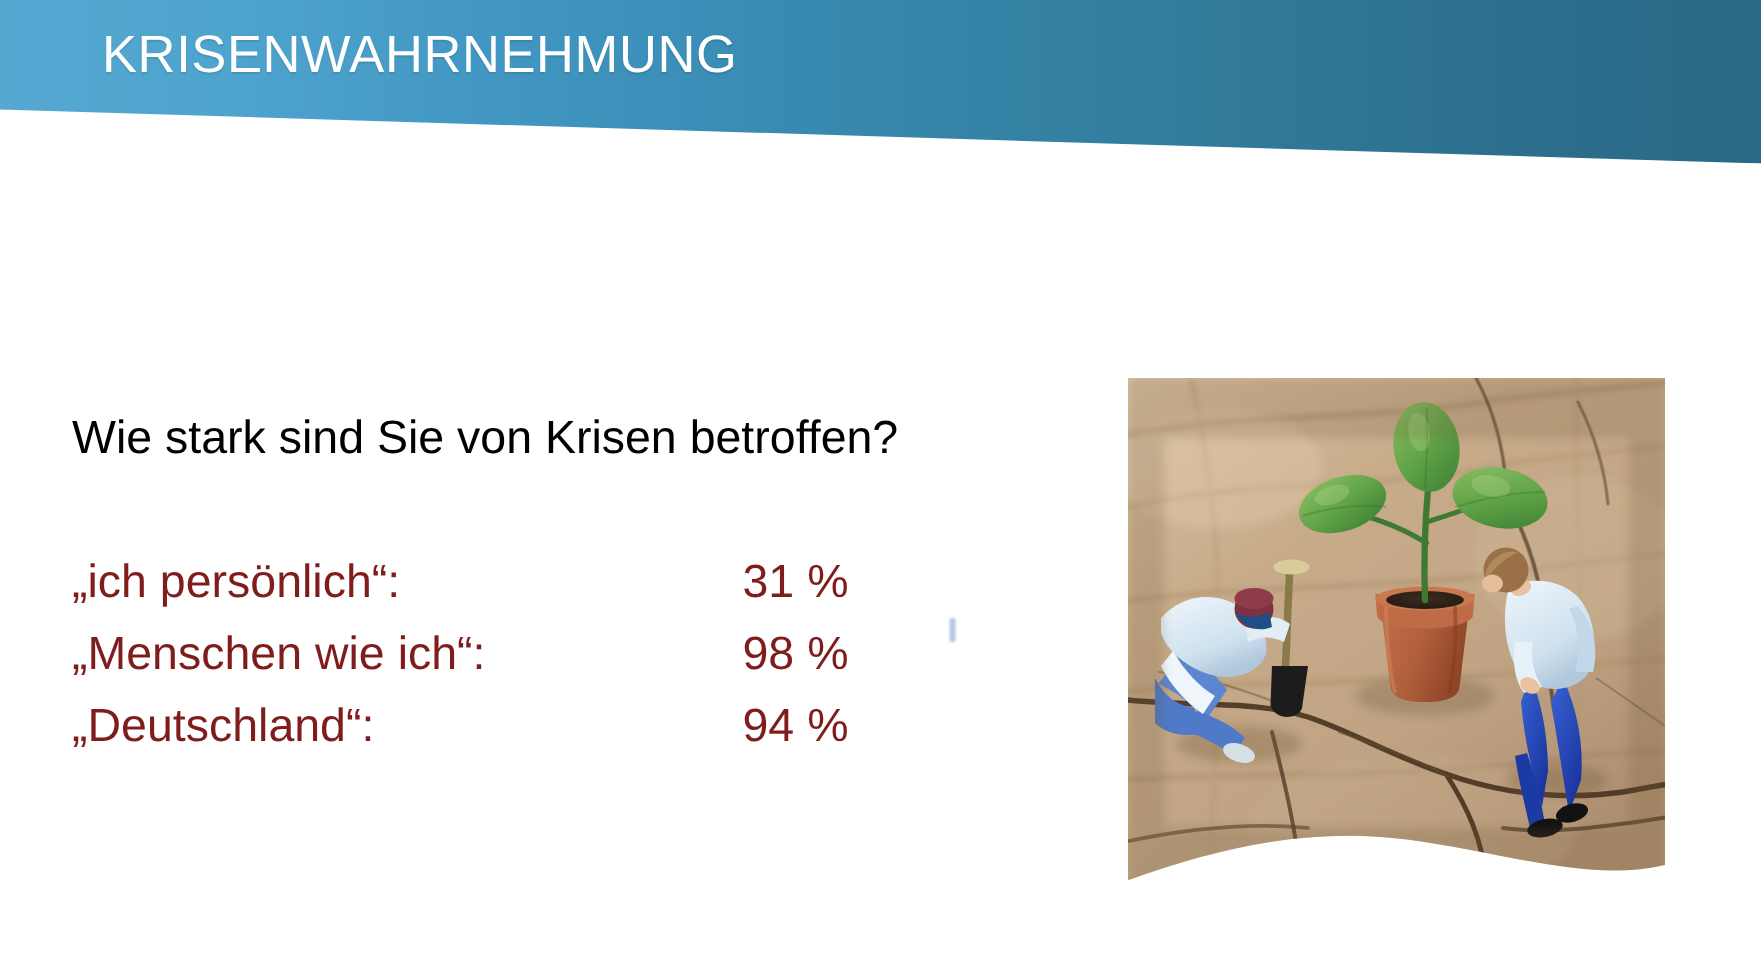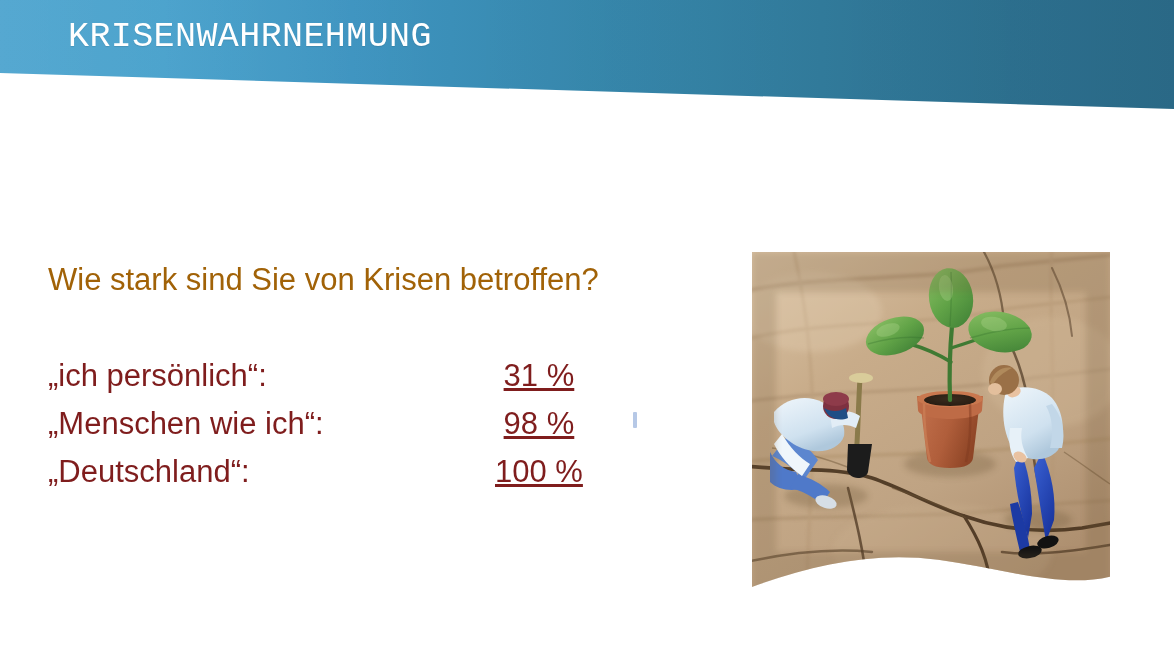--- a/index.html
+++ b/index.html
@@ -51,60 +51,58 @@
     position: absolute;
     left: 68px;
     top: 16px;
     font-size: 35px;
     line-height: 42px;
     letter-spacing: 0.4px;
     color: #ffffff;
     font-weight: 400;
     white-space: nowrap;
     text-shadow: 0 1px 1px rgba(0,0,0,0.10);
-    font-family: Liberation Mono, monospace;
   }
 
   
   .body-block {
     position: absolute;
     left: 48px;
     top: 256px;
     width: 680px;
   }
 
   .question {
     font-size: 31px;
     line-height: 40px;
-    color: #a16207;
+    color: #000000;
     font-weight: 400;
     white-space: nowrap;
-    margin: 4px 0 52px 0;
+    margin: 16px 0 52px 0;
   }
 
   .stat-table {
     border-collapse: collapse;
     border-spacing: 0;
   }
   .stat-row td {
     padding: 0;
     font-size: 31px;
     line-height: 48px;
     color: #7f1d1d;
     font-weight: 400;
     white-space: nowrap;
     vertical-align: baseline;
   }
   .stat-label {
     width: 447px;
     padding-right: 0 !important;
   }
   .stat-value {
-    text-align: center;
-    text-decoration: underline;
+    text-align: right;
   }
 
   
   .caret-artifact {
     position: absolute;
     left: 633px;
     top: 412px;
     width: 4px;
     height: 16px;
     background: #8AA8D8;
@@ -160,21 +158,21 @@
         <tr class="stat-row">
           <td class="stat-label">„ich persönlich“:</td>
           <td class="stat-value">31 %</td>
         </tr>
         <tr class="stat-row">
           <td class="stat-label">„Menschen wie ich“:</td>
           <td class="stat-value">98 %</td>
         </tr>
         <tr class="stat-row">
           <td class="stat-label">„Deutschland“:</td>
-          <td class="stat-value">100 %</td>
+          <td class="stat-value">94 %</td>
         </tr>
       </tbody>
     </table>
   </div>
 
   <div class="caret-artifact"></div>
 
   <div class="photo-frame">
     <div class="photo-clip">
       <svg class="photo-svg" viewBox="0 0 358 340" xmlns="http://www.w3.org/2000/svg">

